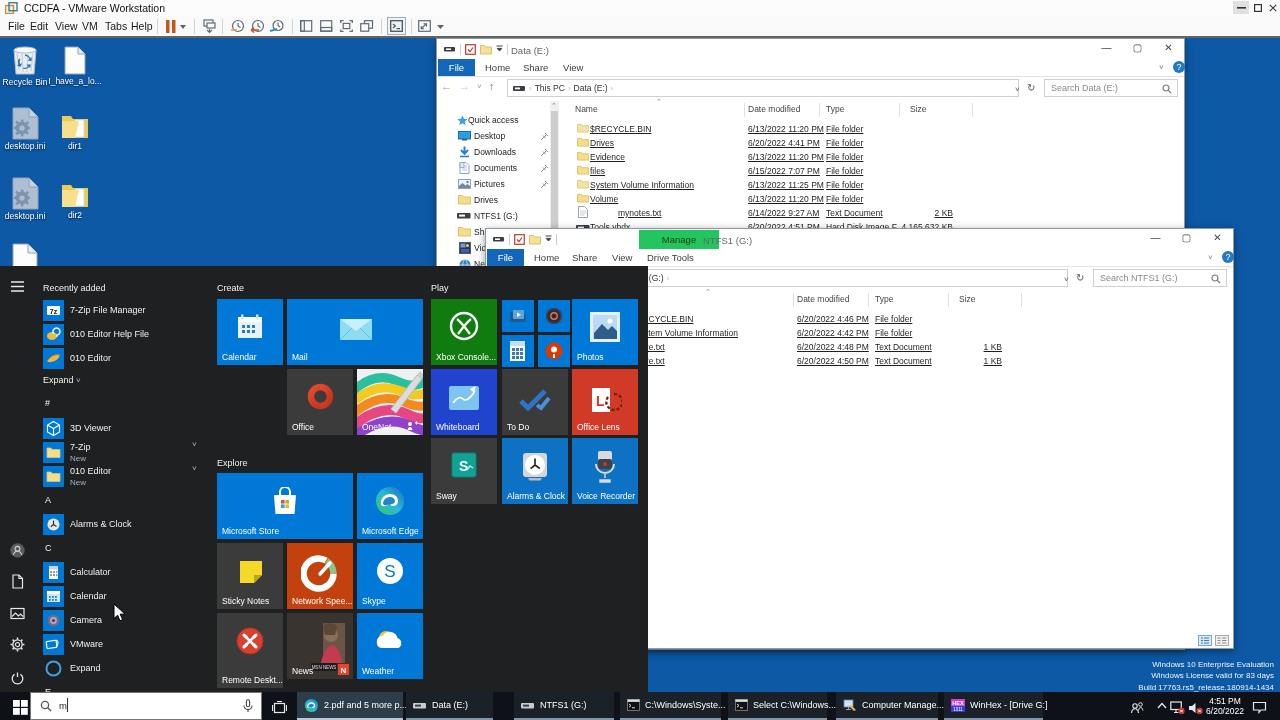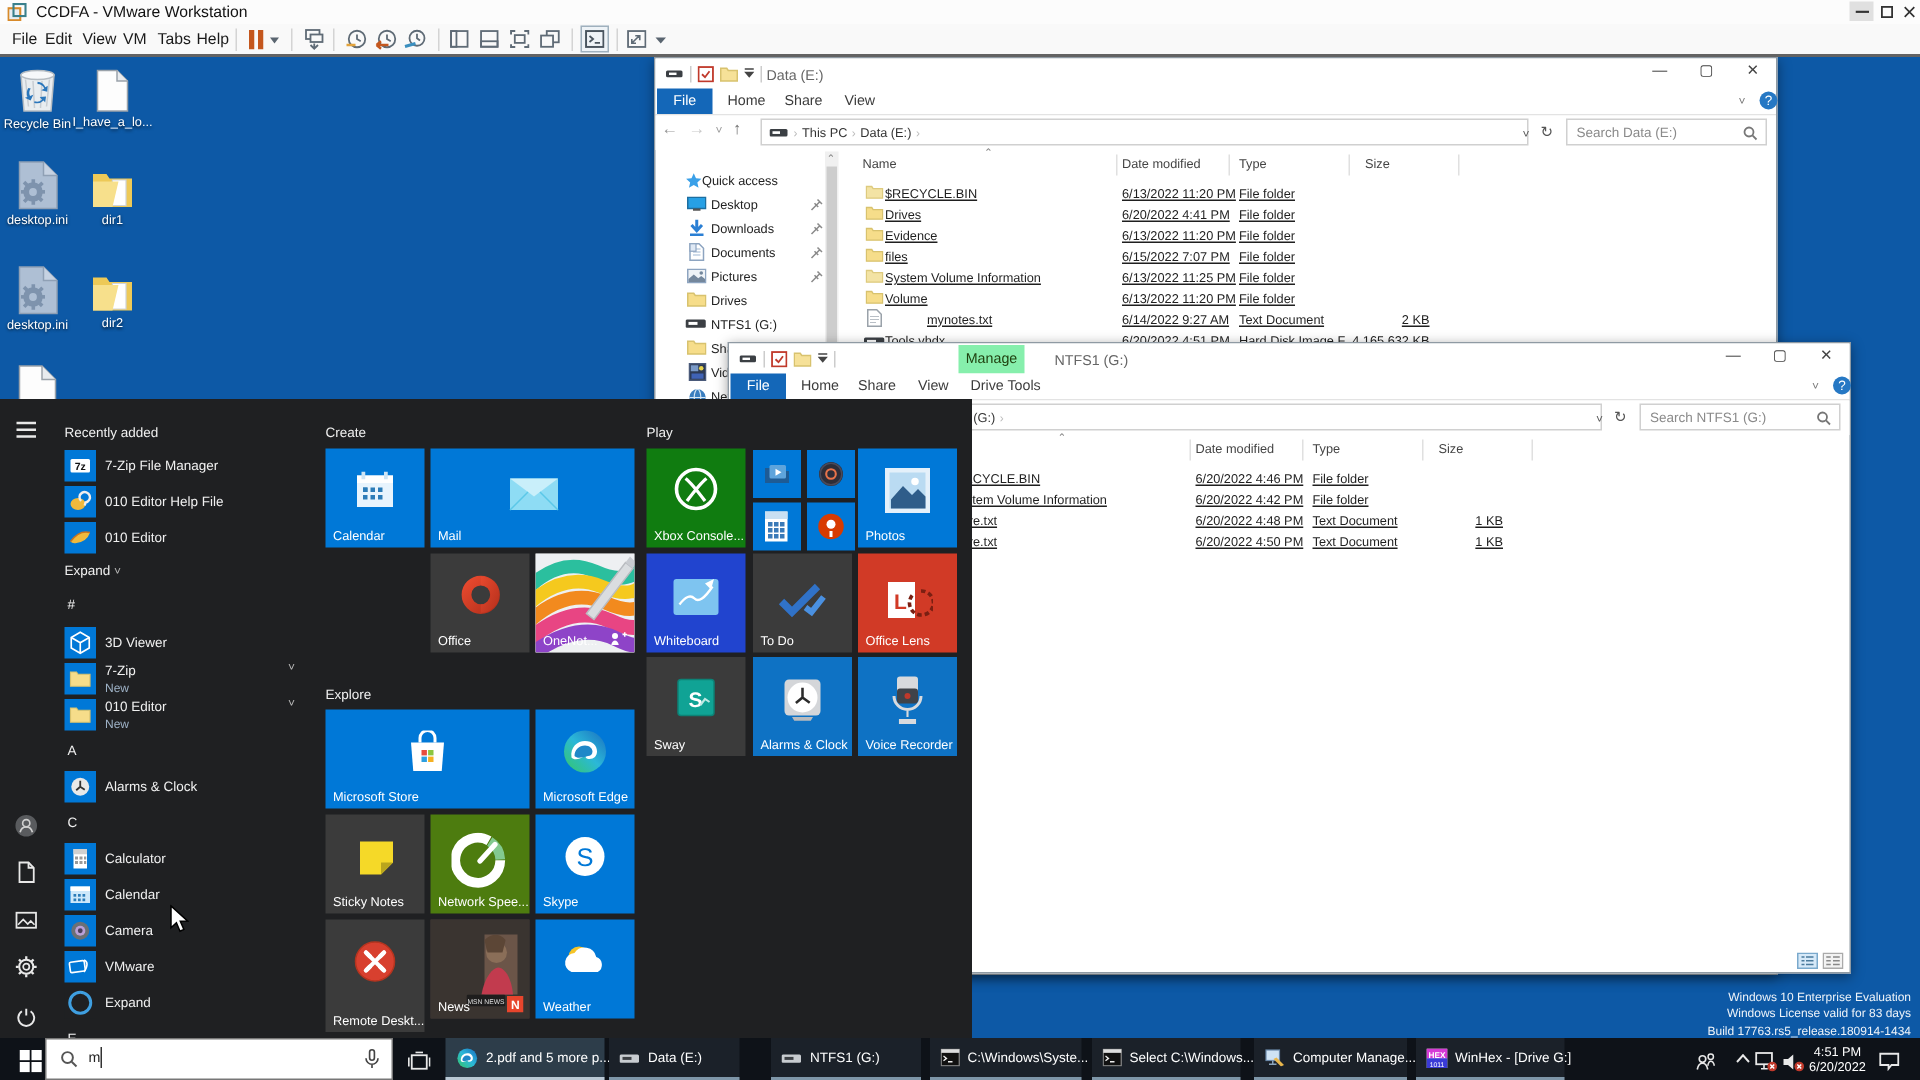--- a/index.html
+++ b/index.html
@@ -356,21 +356,21 @@
             <path d="M3,5.5 l2,2 l3-4" stroke="#c0392b" stroke-width="1.2" fill="none"></path>
           </svg>
         <svg width="12" height="11" viewBox="0 0 12 11">
             <path d="M0.5,1.5 L4.5,1.5 L5.5,3 L11.5,3 L11.5,10 L0.5,10 Z" fill="#f6e198" stroke="#d8c26e" stroke-width="1"></path>
           </svg>
         <svg width="7" height="8" viewBox="0 0 7 8">
             <path d="M0.5,1 l6,0 M1.2,3.4 l4.6,0 l-2.3,2.6 z" stroke="#444" fill="#444"></path>
           </svg>
         <span style="width:1px;height:11px;background:#ccc;"></span>
       </div>
-      <div style="position:absolute;left:153px;top:1px;width:44px;height:19px;background:#86efac;color:#20410f;font-size:9.5px;text-align:center;line-height:19px;">Manage</div>
+      <div style="position:absolute;left:153px;top:1px;width:80px;height:19px;background:#22c55e;color:#20410f;font-size:9.5px;text-align:center;line-height:19px;">Manage</div>
       <span class="wtitle" style="left:217px;">NTFS1 (G:)</span>
       <div class="wbtns">
           <span>—</span>
           <span>▢</span>
           <span>✕</span>
         </div>
     </div>
     <div class="ribbontabs">
       <div class="ftab">File</div>
       <span class="rtab" style="left:48px;">Home</span>
@@ -768,21 +768,21 @@
         </svg>
       <div class="tlbl">Microsoft Edge</div>
     </div>
     <div class="tile" style="left:217px;top:276px;width:66px;height:66px;background:#3b3b3b;">
       <svg style="position:absolute;left:21px;top:16px;" width="26" height="26" viewBox="0 0 26 26">
           <path d="M2,2 L24,2 L24,16 L16,24 L2,24 Z" fill="#f5d928"></path>
           <path d="M16,24 L16,16 L24,16 Z" fill="#b9a51d"></path>
         </svg>
       <div class="tlbl">Sticky Notes</div>
     </div>
-    <div class="tile" style="left:287px;top:276px;width:66px;height:66px;background:#4d7c0f;">
+    <div class="tile" style="left:287px;top:276px;width:66px;height:66px;background:#c2410c;">
       <svg style="position:absolute;left:14px;top:12px;" width="38" height="38" viewBox="0 0 38 38">
           <path d="M25,5.5 a15,15 0 1,0 7.5,13" fill="none" stroke="#fff" stroke-width="6.5"></path>
           <path d="M25.5,6 a15,15 0 0,1 7,12" fill="none" stroke="#83c98f" stroke-width="6.5"></path>
           <path d="M19,19 L29,8" stroke="#fff" stroke-width="3.5" stroke-linecap="round"></path>
         </svg>
       <div class="tlbl">Network Spee...</div>
     </div>
     <div class="tile" style="left:357px;top:276px;width:66px;height:66px;background:#0078d7;">
       <svg style="position:absolute;left:18px;top:13px;" width="30" height="30" viewBox="0 0 30 30">
           <circle cx="15" cy="15" r="13" fill="#fff"></circle>

